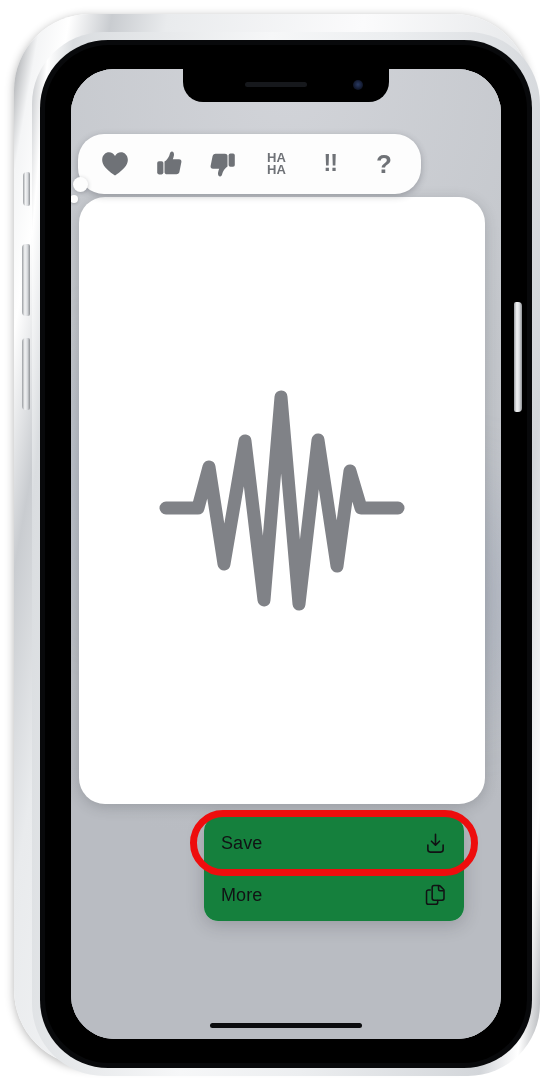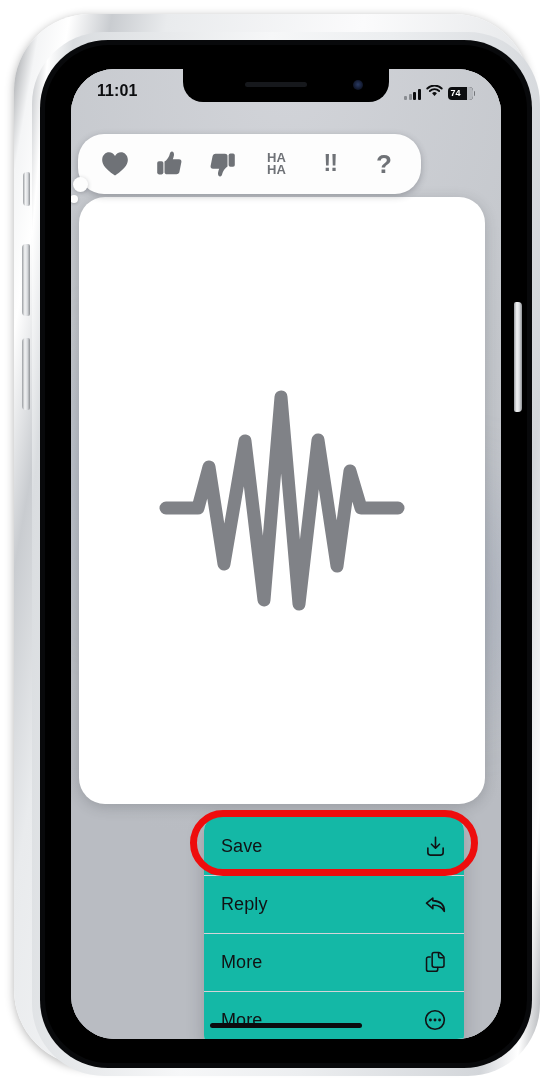--- a/index.html
+++ b/index.html
@@ -310,28 +310,28 @@
     left: 133px;
     top: 748px;
     width: 260px;
     background: #f1f1f3;
     border-radius: 14px;
     overflow: hidden;
     z-index: 25;
     box-shadow: 0 4px 18px rgba(30,33,40,0.22);
   }
   .menu-row {
-    height: 58px;
+    height: 52px;
     display: flex;
     align-items: center;
     justify-content: space-between;
     padding: 0 17px;
     box-sizing: border-box;
     position: relative;
-    background: #14b8a6;
+    background: #15803d;
   }
   .menu-row + .menu-row::before {
     content: "";
     position: absolute;
     left: 0; right: 0; top: 0;
     height: 1px;
     background: #d4d4d8;
   }
   .menu-label {
     font-size: 18px;
@@ -390,45 +390,20 @@
 
   <div id="screen">
 
     <div id="screen-backdrop"></div>
 
     <div id="notch">
       <div id="earpiece-speaker"></div>
       <div id="front-camera"></div>
     </div>
 
-    <div id="status-bar">
-      <div id="status-time">11:01</div>
-      <div id="status-right">
-        <div id="cellular-bars">
-          <i></i>
-            <i></i>
-            <i></i>
-            <i></i>
-        </div>
-        <span style="display:block;margin-bottom:-1px;">
-          <svg width="17" height="12" viewBox="0 0 17 12">
-            <path d="M8.5 10.9 L6.1 8.3 a3.4 3.4 0 0 1 4.8 0 Z" fill="#0c0d0f"></path>
-            <path d="M3.85 6.05 a6.7 6.7 0 0 1 9.3 0" fill="none" stroke="#0c0d0f" stroke-width="1.9" stroke-linecap="round"></path>
-            <path d="M1.3 3.5 a10.3 10.3 0 0 1 14.4 0" fill="none" stroke="#0c0d0f" stroke-width="1.9" stroke-linecap="round"></path>
-          </svg>
-        </span>
-        <div style="display:flex;align-items:center;">
-          <div id="battery">
-            <span id="battery-level-text">74</span>
-            <div id="battery-empty"></div>
-          </div>
-          <div id="battery-cap"></div>
-        </div>
-      </div>
-    </div>
 
     <div id="reaction-bar">
 
       <div class="reaction-item" id="reaction-heart">
         <span>
           <svg width="28" height="26" viewBox="0 0 28 26">
             <path d="M14 24.5 C2 16.5 1 11.5 1.2 8.2 C1.5 3.9 4.6 1.2 8 1.2 C10.6 1.2 12.8 2.7 14 4.9 C15.2 2.7 17.4 1.2 20 1.2 C23.4 1.2 26.5 3.9 26.8 8.2 C27 11.5 26 16.5 14 24.5 Z" fill="currentColor"></path>
           </svg>
         </span>
       </div>
@@ -485,51 +460,32 @@
       <div class="menu-row">
         <span class="menu-label">Save</span>
         <span class="menu-icon">
           <svg width="21" height="21" viewBox="0 0 22 22">
             <path d="M11 1.5 V12.4 M6.8 8.6 L11 12.8 L15.2 8.6" stroke="currentColor" stroke-width="1.7" fill="none" stroke-linecap="round" stroke-linejoin="round"></path>
             <path d="M3 12.6 V17.4 a2.6 2.6 0 0 0 2.6 2.6 h10.8 a2.6 2.6 0 0 0 2.6 -2.6 V12.6" stroke="currentColor" stroke-width="1.7" fill="none" stroke-linecap="round" stroke-linejoin="round"></path>
           </svg>
         </span>
       </div>
 
-      <div class="menu-row">
-        <span class="menu-label">Reply</span>
-        <span class="menu-icon">
-          <svg width="23" height="21" viewBox="0 0 24 22">
-            <path d="M9.2 4.2 L2.6 9.6 L9.2 15.3 V11.9 C14.6 11.4 18.4 13.4 21.2 18.2 C21.4 12.2 18 7.6 9.2 7.0 Z" stroke="currentColor" stroke-width="1.7" fill="none" stroke-linejoin="round" stroke-linecap="round"></path>
-          </svg>
-        </span>
-      </div>
 
       <div class="menu-row">
         <span class="menu-label">More</span>
         <span class="menu-icon">
           <svg width="21" height="22" viewBox="0 0 22 23">
             <path d="M9.5 1.6 h5.1 a2 2 0 0 1 1.42 0.59 l3.3 3.3 a2 2 0 0 1 0.58 1.41 v8.1 a2 2 0 0 1 -2 2 h-8.4 a2 2 0 0 1 -2 -2 V3.6 a2 2 0 0 1 2 -2 Z" stroke="currentColor" stroke-width="1.6" fill="none" stroke-linejoin="round"></path>
             <path d="M14.2 1.8 V5.5 a1.5 1.5 0 0 0 1.5 1.5 h3.8" stroke="currentColor" stroke-width="1.6" fill="none" stroke-linejoin="round"></path>
             <path d="M13.3 17.4 v1.9 a2 2 0 0 1 -2 2 H3.6 a2 2 0 0 1 -2 -2 V8.2 a2 2 0 0 1 2 -2 h1.9" stroke="currentColor" stroke-width="1.6" fill="none" stroke-linejoin="round" stroke-linecap="round"></path>
           </svg>
         </span>
       </div>
 
-      <div class="menu-row">
-        <span class="menu-label">More...</span>
-        <span class="menu-icon">
-          <svg width="22" height="22" viewBox="0 0 22 22">
-            <circle cx="11" cy="11" r="9.3" stroke="currentColor" stroke-width="1.6" fill="none"></circle>
-            <circle cx="6.4" cy="11" r="1.45" fill="currentColor"></circle>
-            <circle cx="11" cy="11" r="1.45" fill="currentColor"></circle>
-            <circle cx="15.6" cy="11" r="1.45" fill="currentColor"></circle>
-          </svg>
-        </span>
-      </div>
 
     </div>
 
     <div id="save-highlight"></div>
 
     <div id="home-indicator"></div>
 
   </div>
 </div>
 

